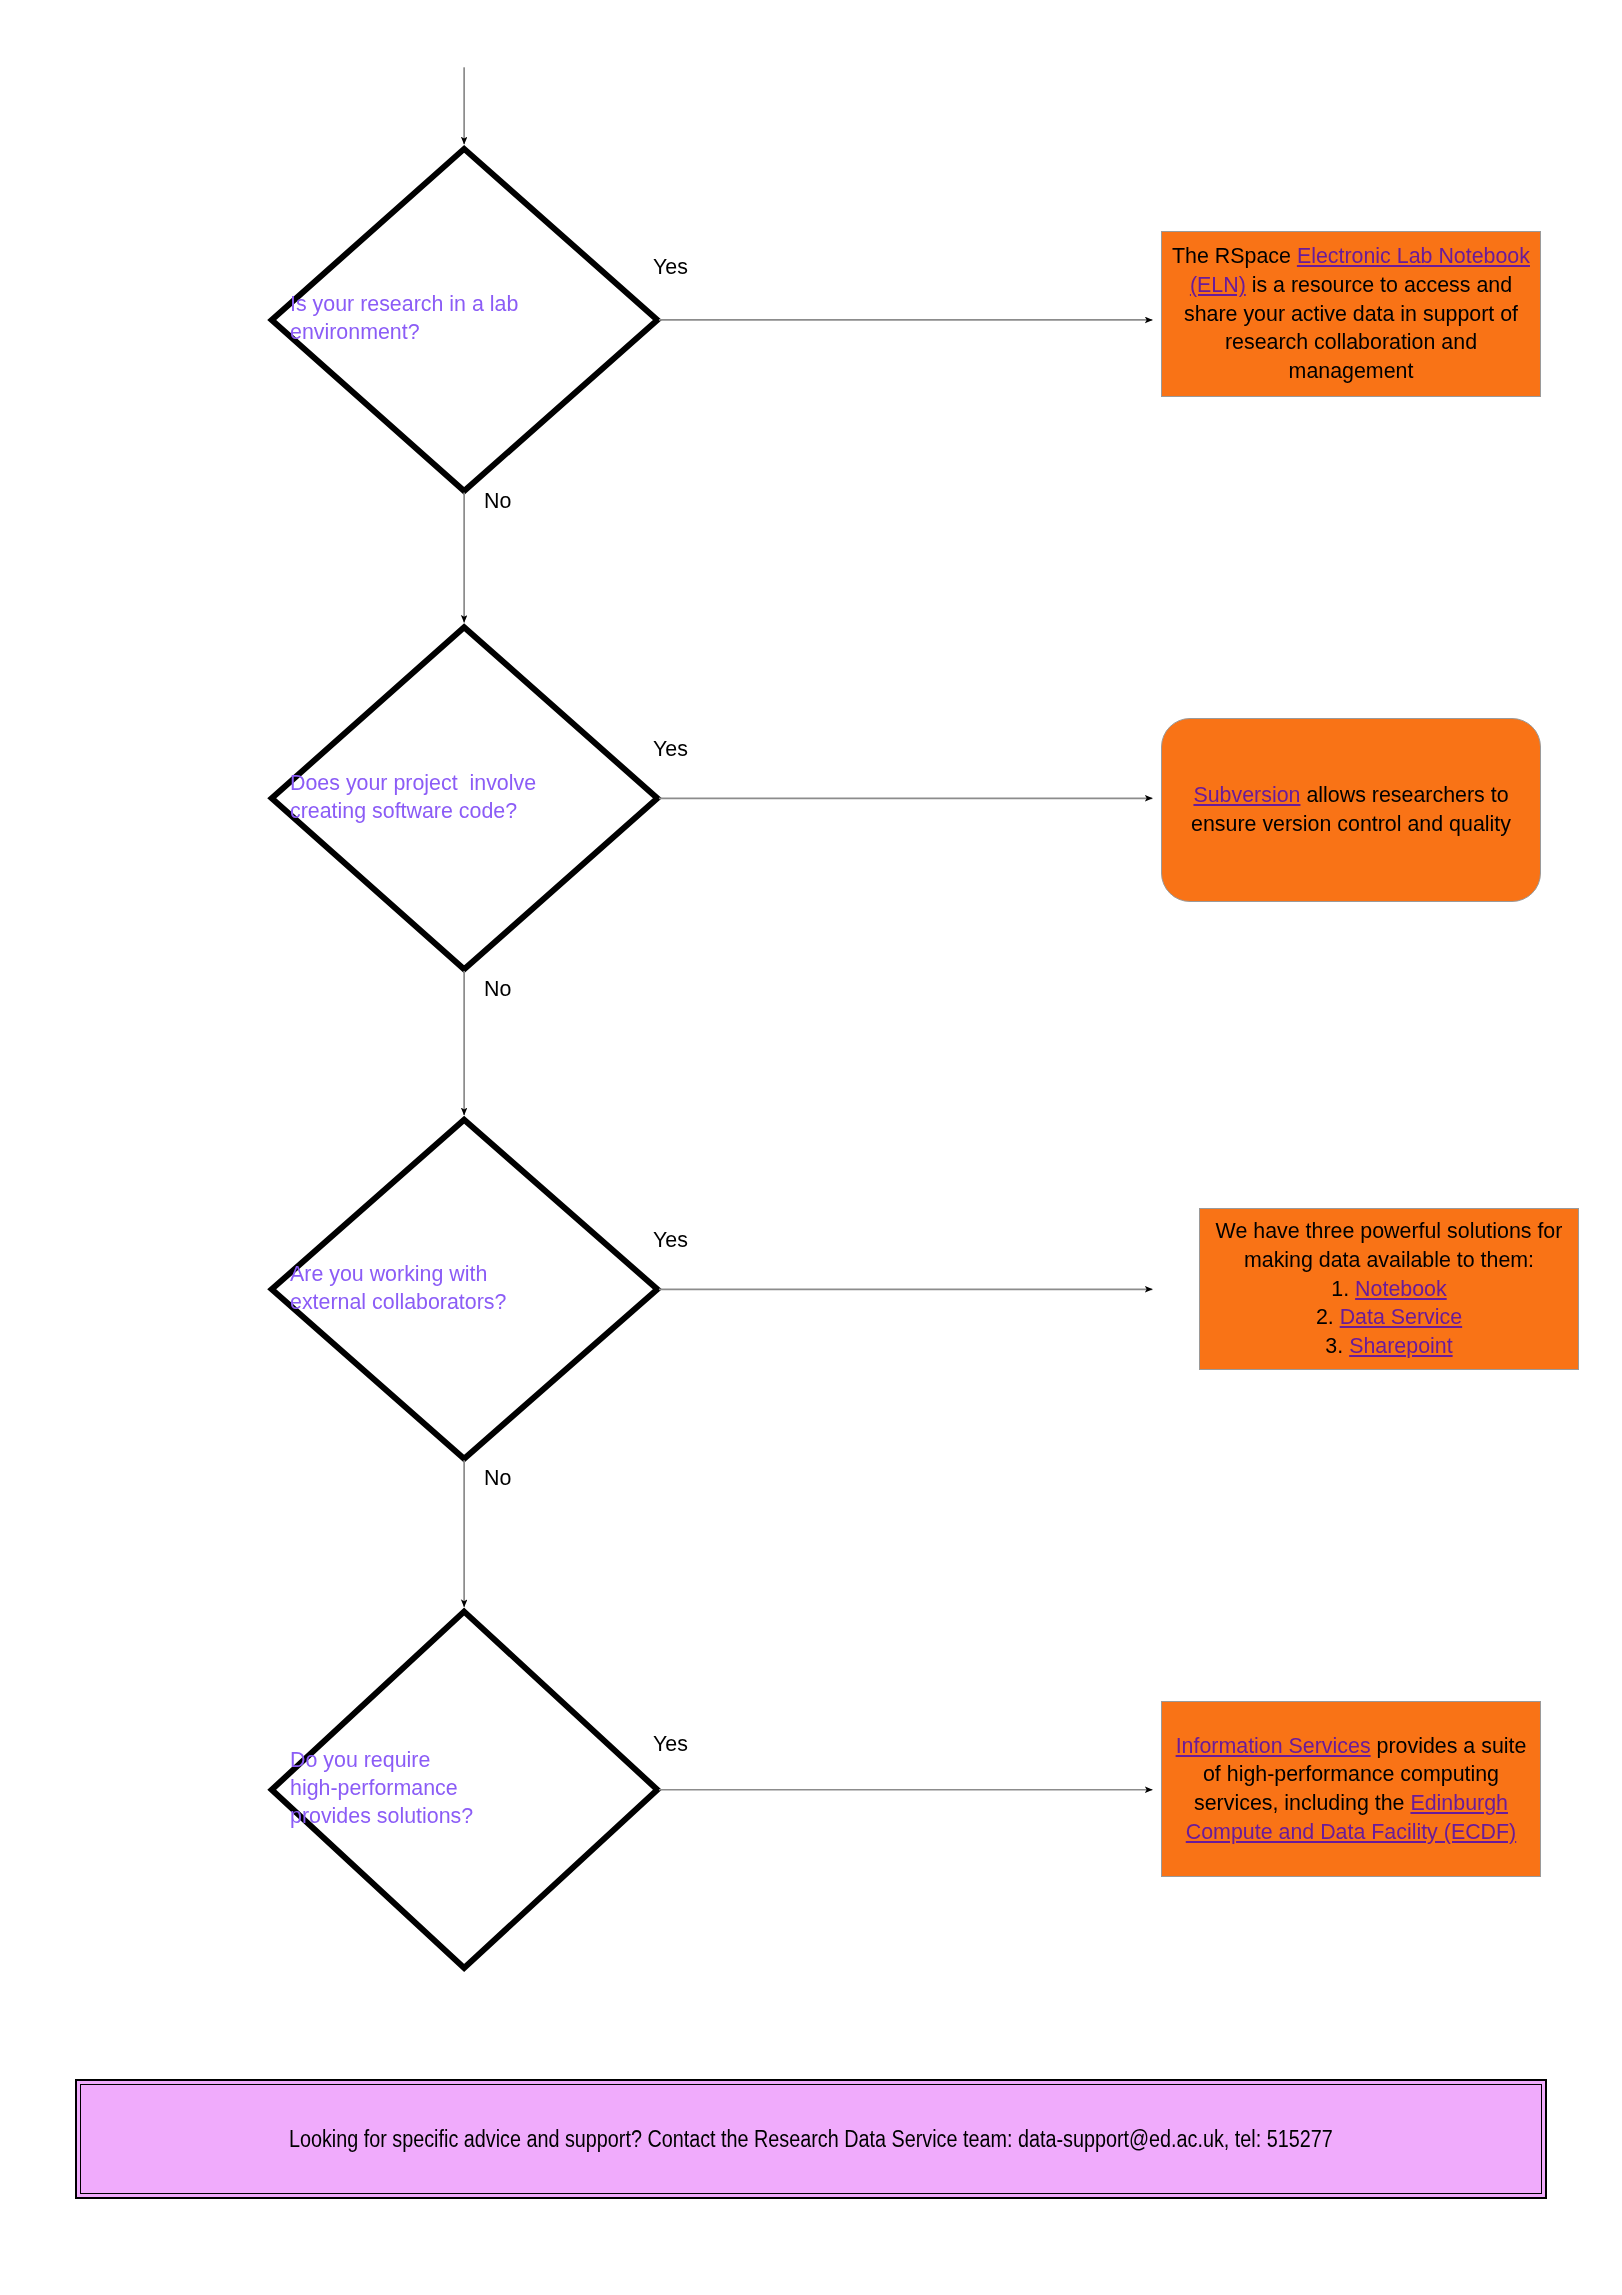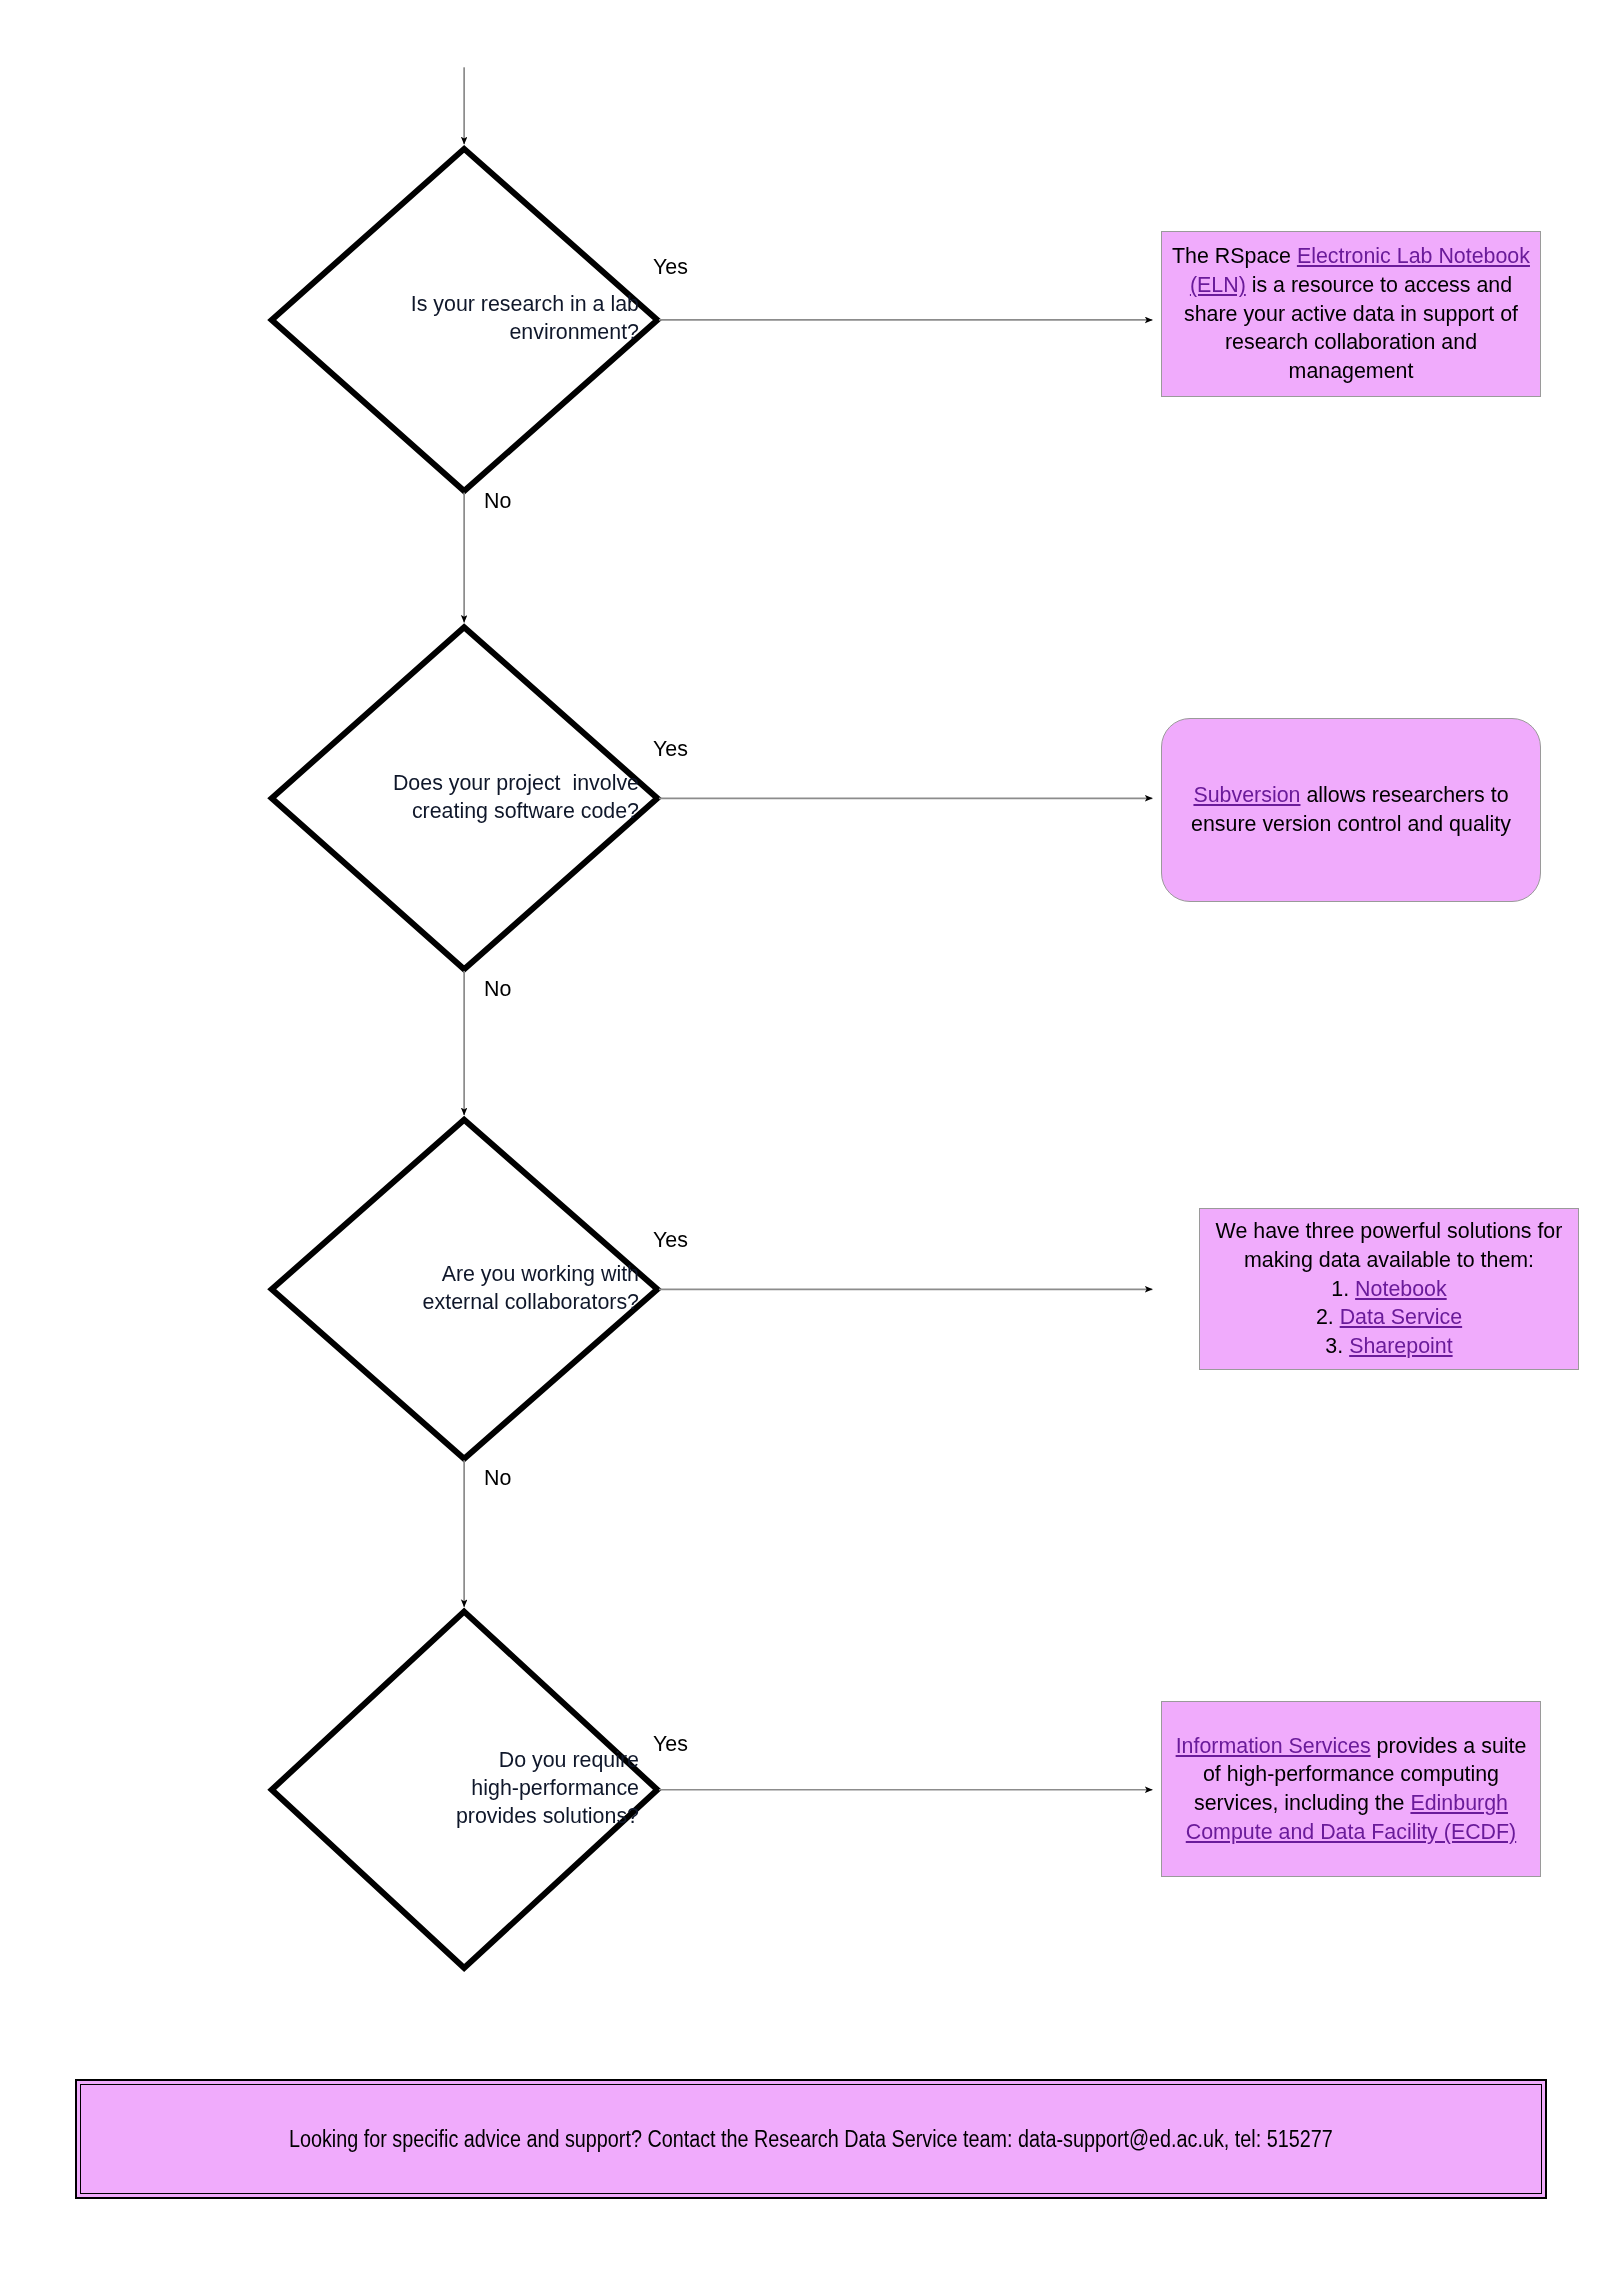--- a/index.html
+++ b/index.html
@@ -20,41 +20,41 @@
     position: absolute;
     left: 0;
     top: 0;
     width: 1622px;
     height: 2295px;
   }
 
   
   .diamond-label {
     position: absolute;
-    text-align: right;
+    text-align: left;
     font-size: 21.4px;
     line-height: 1.30;
-    color: #0f172a;
+    color: #8b5cf6;
     white-space: pre-wrap;
     pointer-events: none;
   }
 
   
   .edge-label {
     position: absolute;
     font-size: 21.4px;
     line-height: 1.2;
     color: #000000;
   }
 
   
   .info-box {
     position: absolute;
     border: 1.2px solid #9a9a9a;
-    background: #f0abfc;
+    background: #f97316;
     box-sizing: border-box;
     display: flex;
     align-items: center;
     justify-content: center;
   }
   .info-box-text {
     width: 100%;
     text-align: center;
     font-size: 21.4px;
     line-height: 1.34;

